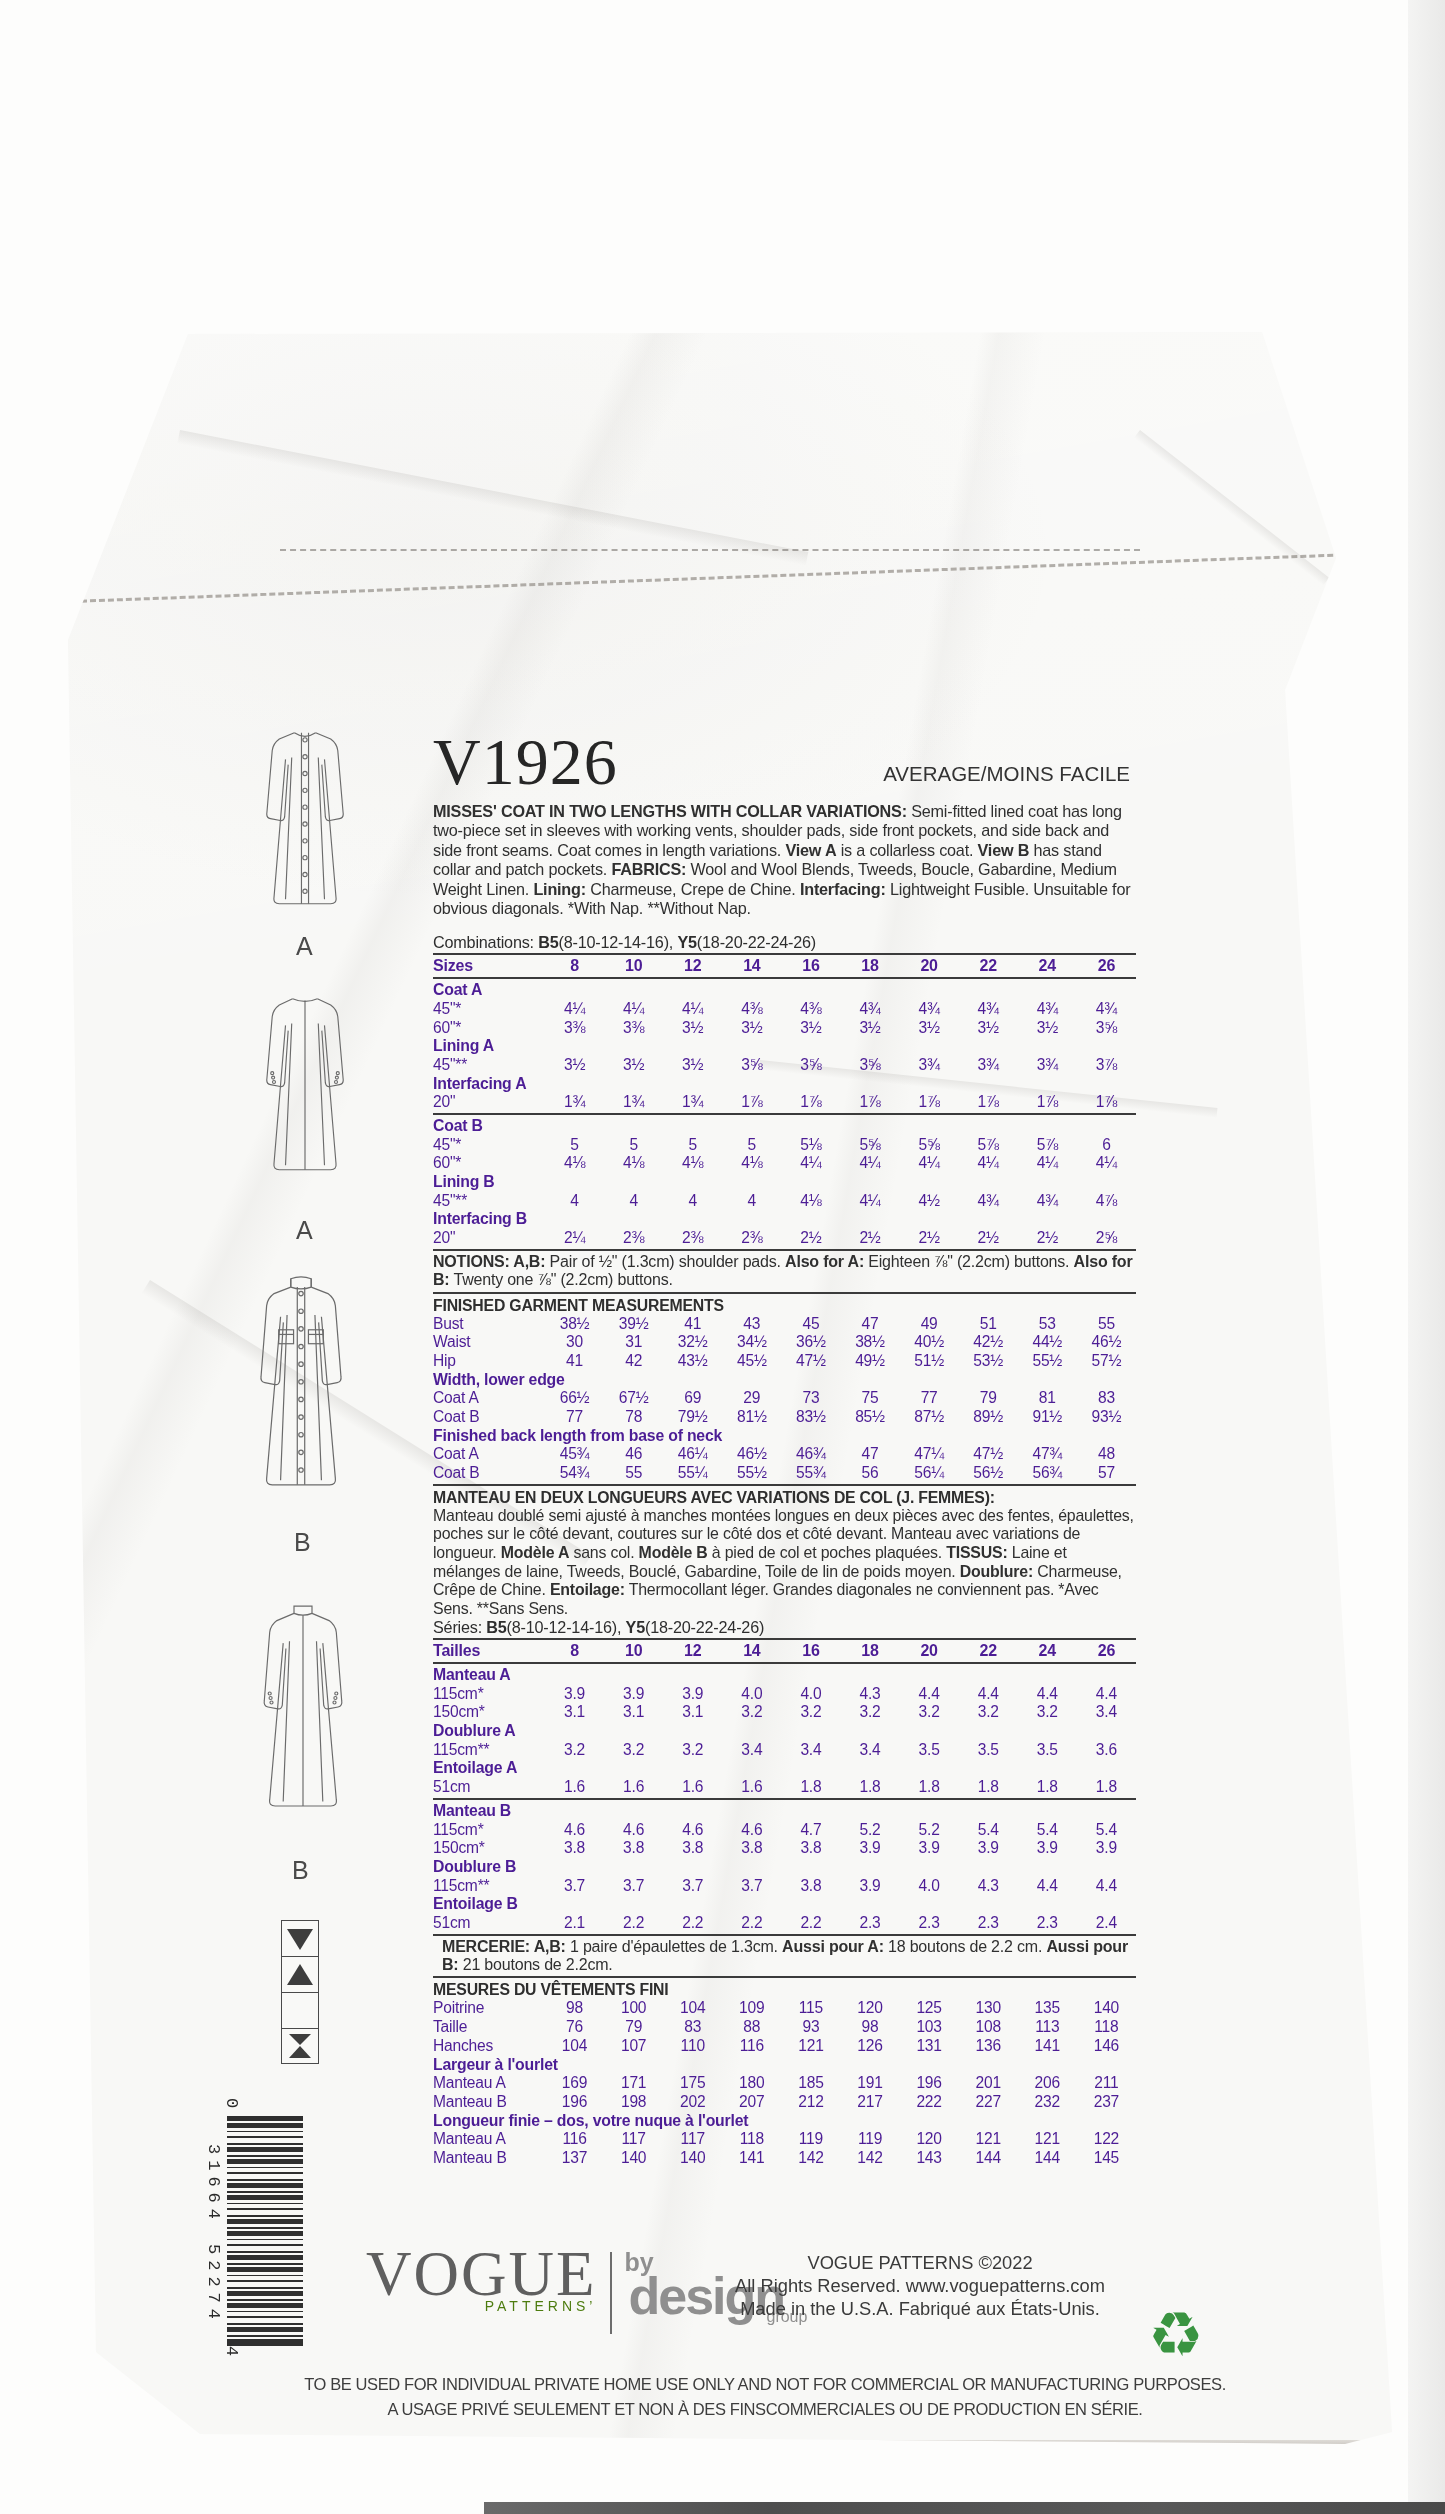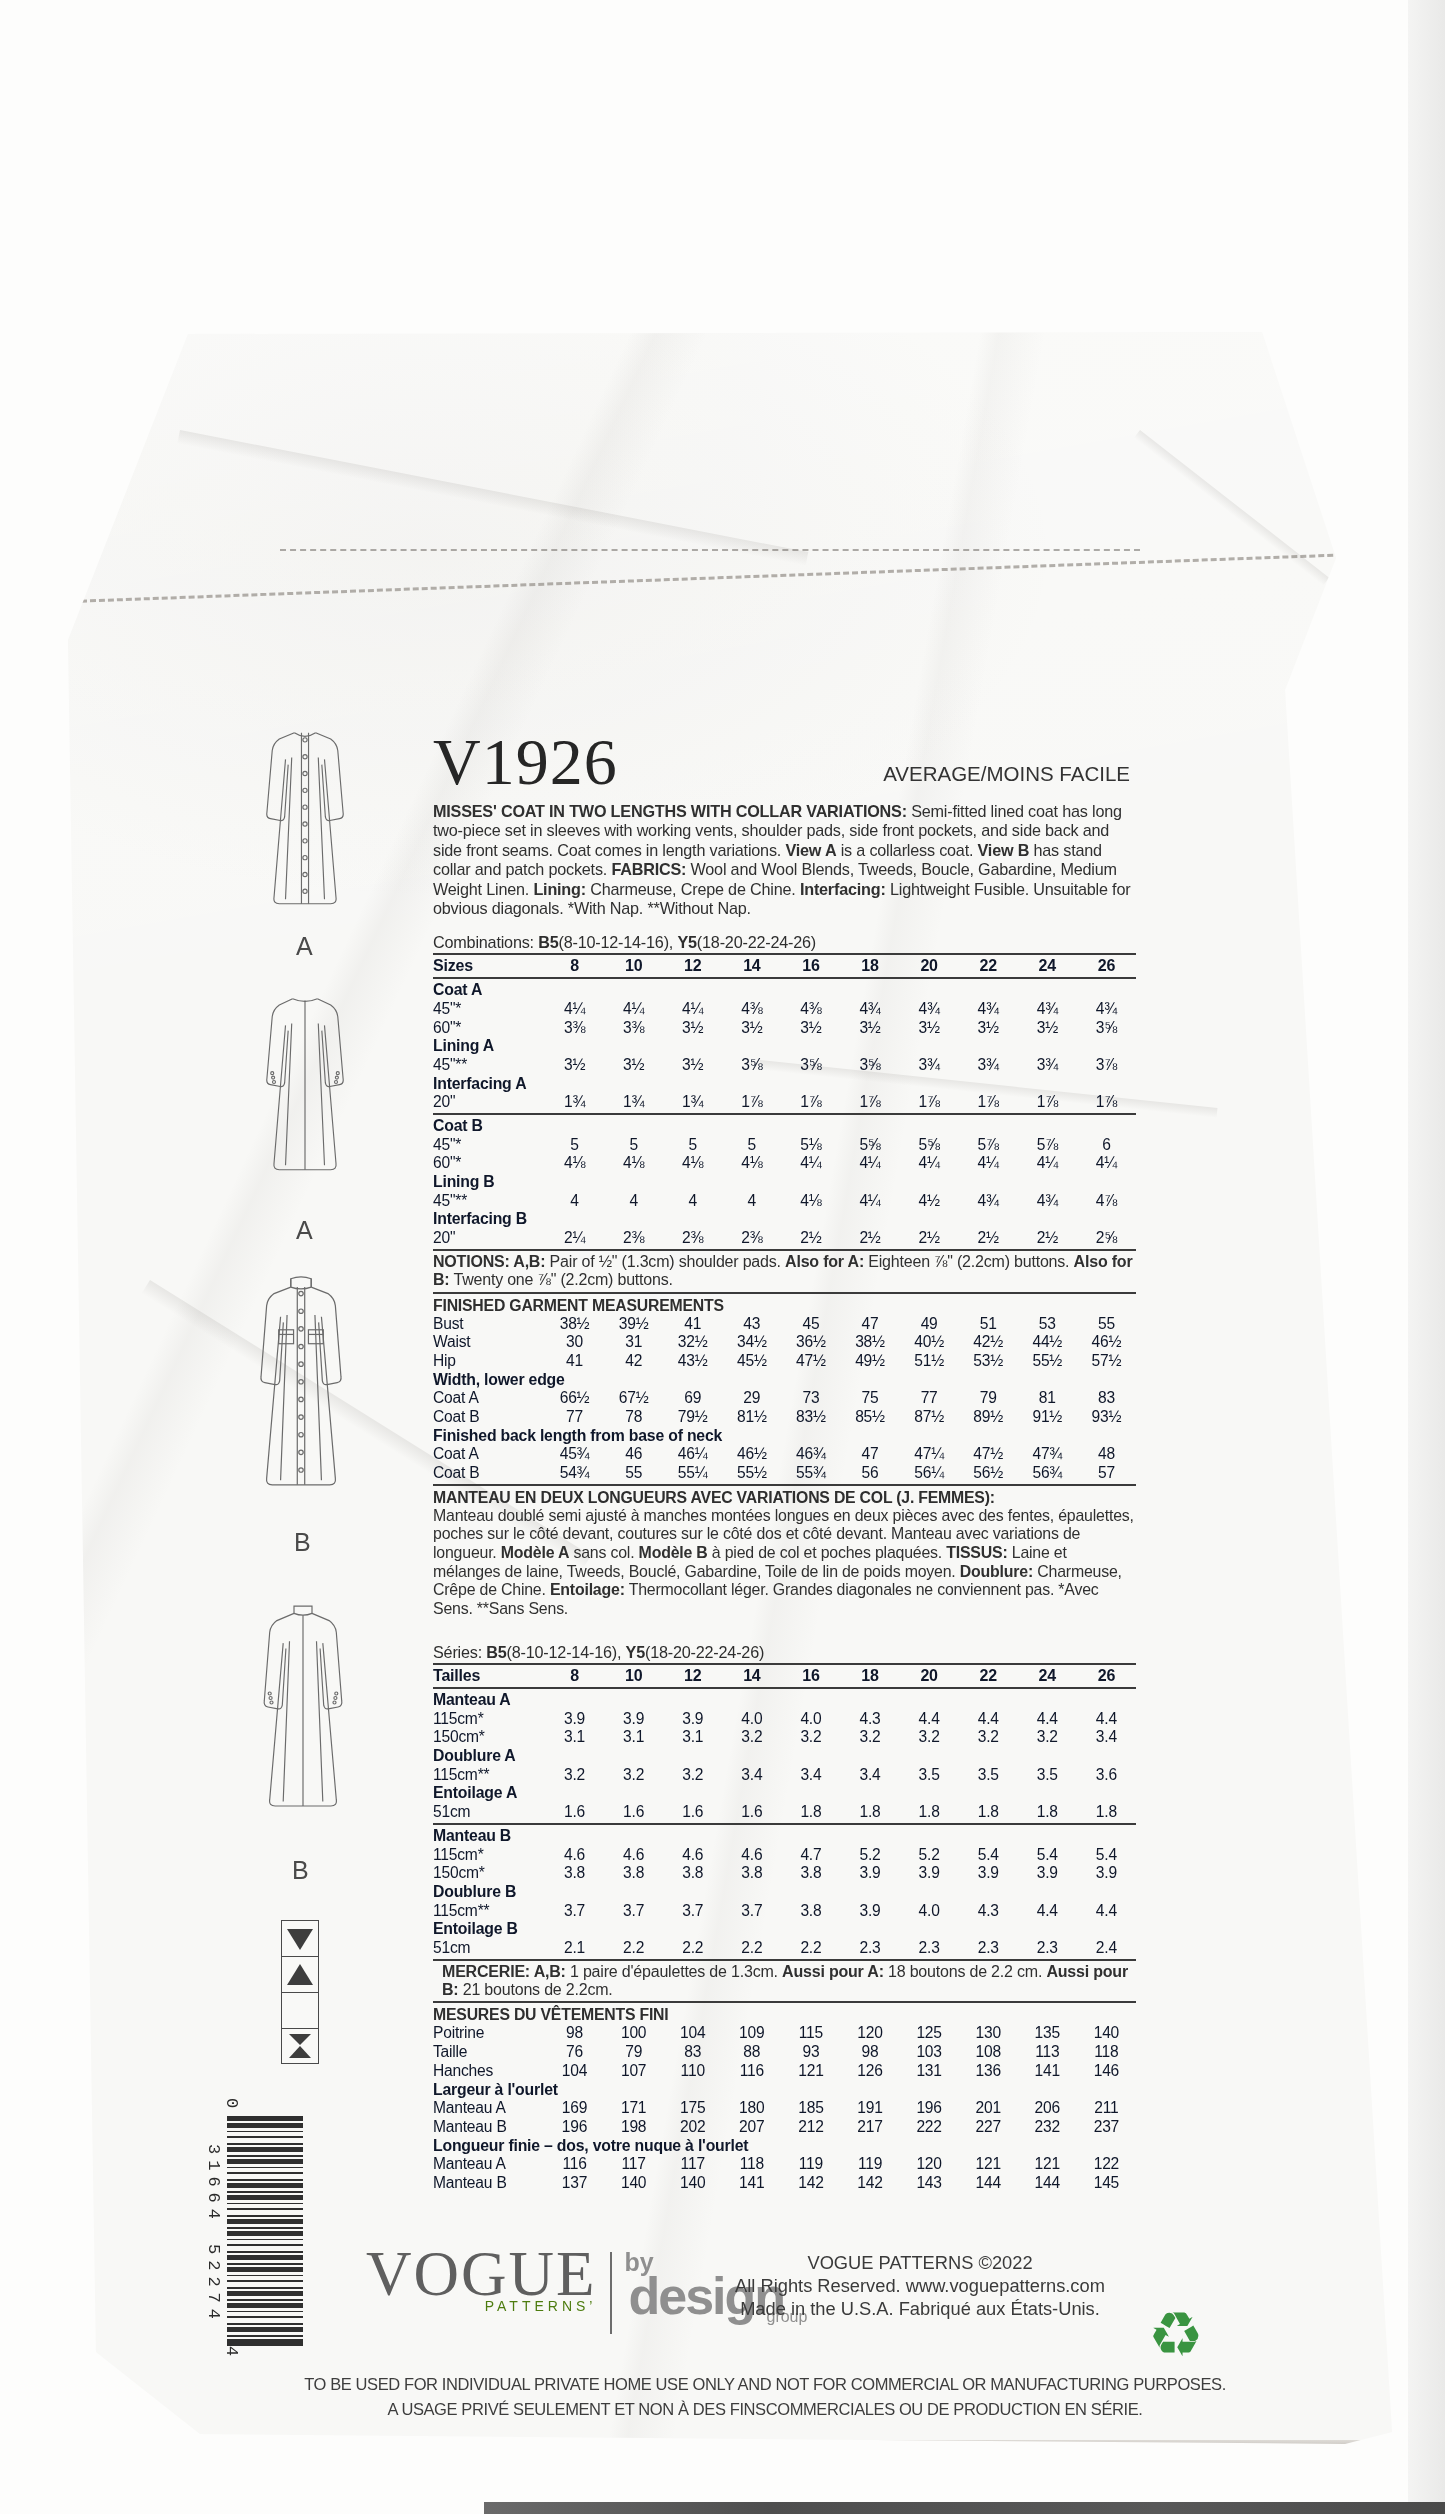--- a/index.html
+++ b/index.html
@@ -35,30 +35,30 @@
   .difficulty{font-size:20.5px;color:#333;padding-bottom:11px;padding-right:6px;letter-spacing:0;}
   .para{font-size:16.2px;line-height:19.4px;color:#303030;}
   .para .b{font-weight:bold;}
   .desc{margin-top:5px;}
   .combos{margin-top:15px;font-size:16.2px;}
   .combos .b{font-weight:bold;}
   
   .ytable{width:703px;}
   .trule{border-top:2px solid #3b3b3b;margin:1px 0 2px 0;}
   .t-row{display:grid;grid-template-columns:112px repeat(10,59.1px);height:18.7px;line-height:18.7px;
-        font-size:15.6px;color:#0f172a;}
+        font-size:15.6px;color:#4c1d95;}
   .t-head{font-weight:bold;font-size:16px;}
   .t-sec .t-seclabel{grid-column:1/-1;font-weight:bold;font-size:15.8px;}
   .t-label{text-align:left;white-space:nowrap;}
   .t-val{text-align:center;}
   .t-title{font-weight:bold;font-size:15.8px;height:19px;line-height:19px;}
   .notions{margin:2px 0 3px 0;font-size:16px;line-height:17.9px;}
   .fr-head{font-weight:bold;font-size:15.8px;margin-top:3px;line-height:18px;}
   .fr-desc{font-size:15.9px;line-height:18.6px;}
-  .series{margin-top:25px;font-size:16.2px;}
+  .series{font-size:16.2px;}
   .series .b{font-weight:bold;}
   .mercerie{margin:2px 0 3px 9px;font-size:16px;line-height:17.9px;}
   
   .sketch{position:absolute;}
   .sketch svg{display:block;}
   .sk-label{position:absolute;font-size:25px;color:#4a4a4a;}
   
   .symbols{position:absolute;left:281px;top:1920px;width:38px;}
   .sym{width:38px;height:36px;border:1.6px solid #4a4a4a;border-bottom:none;box-sizing:border-box;
        display:flex;align-items:center;justify-content:center;background:rgba(255,255,255,.2);}

